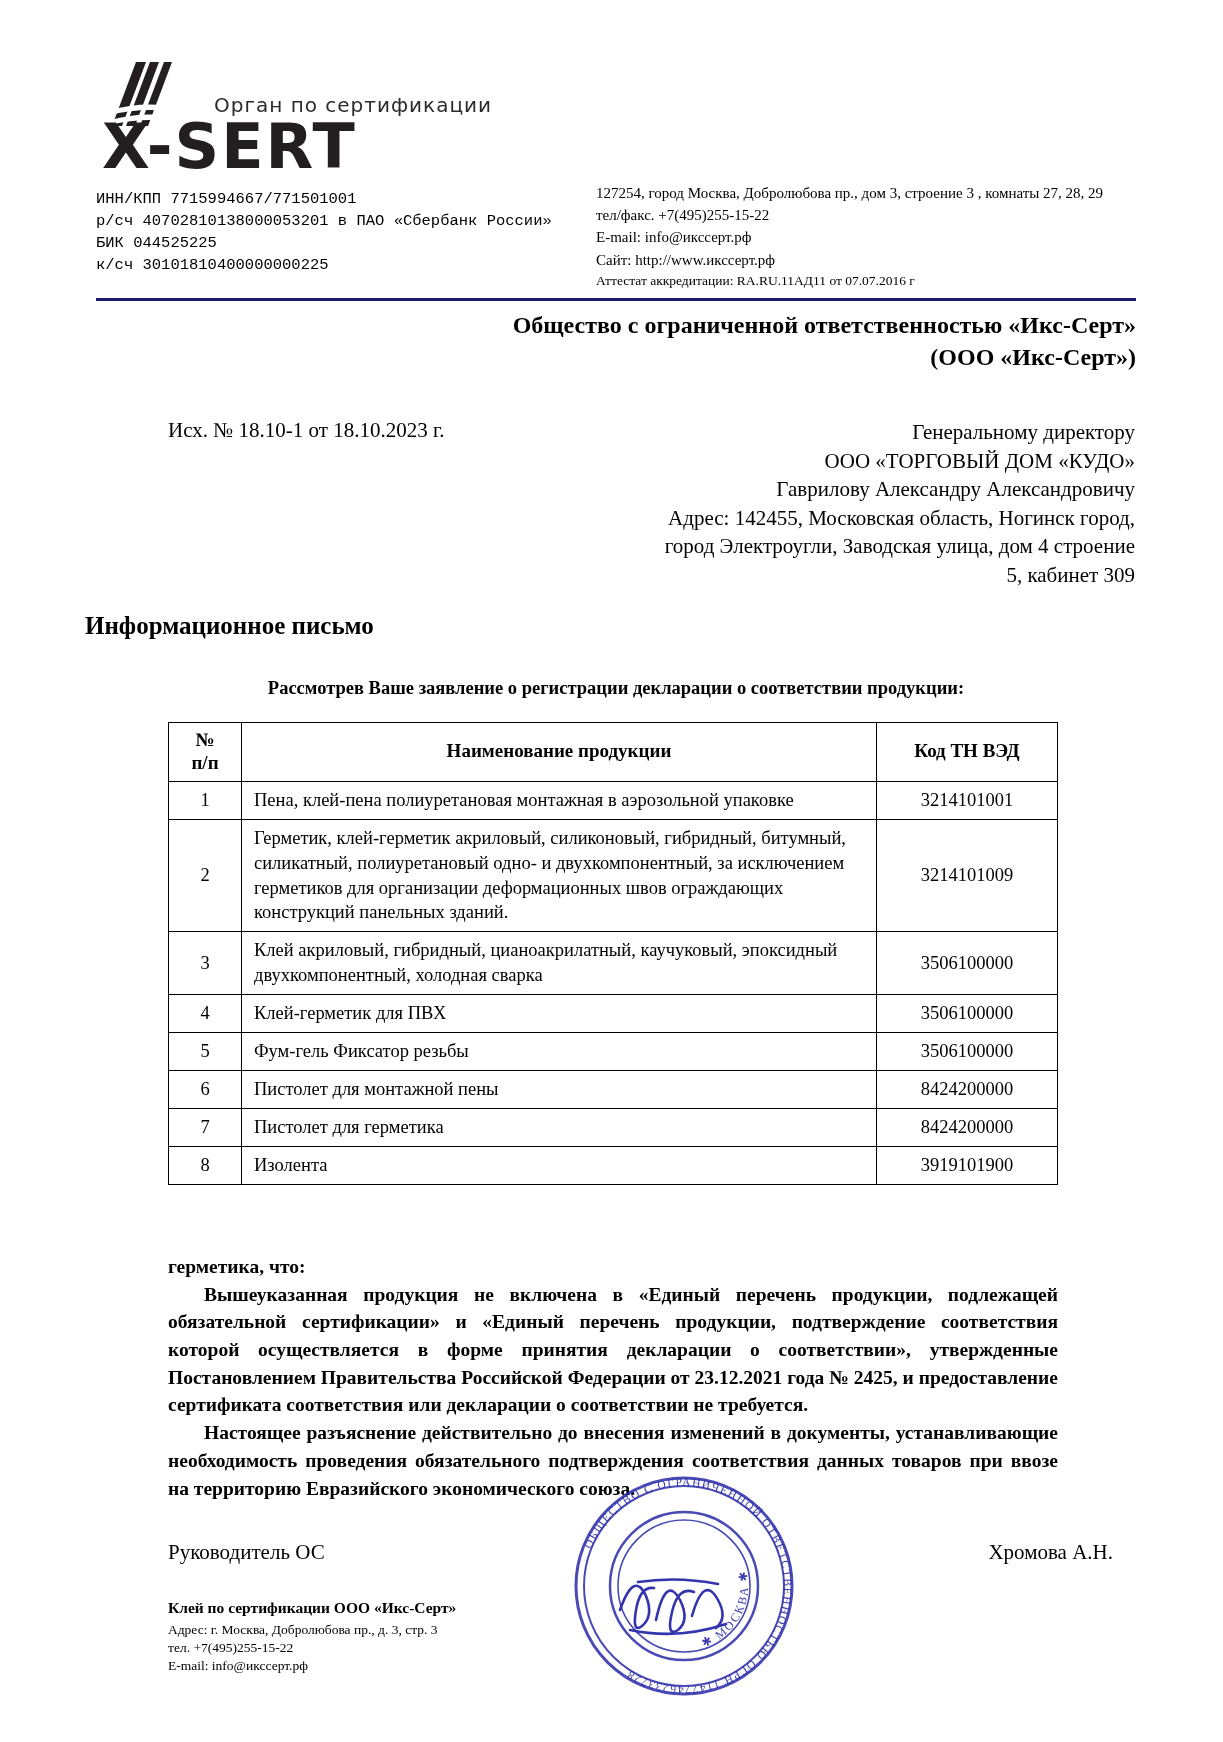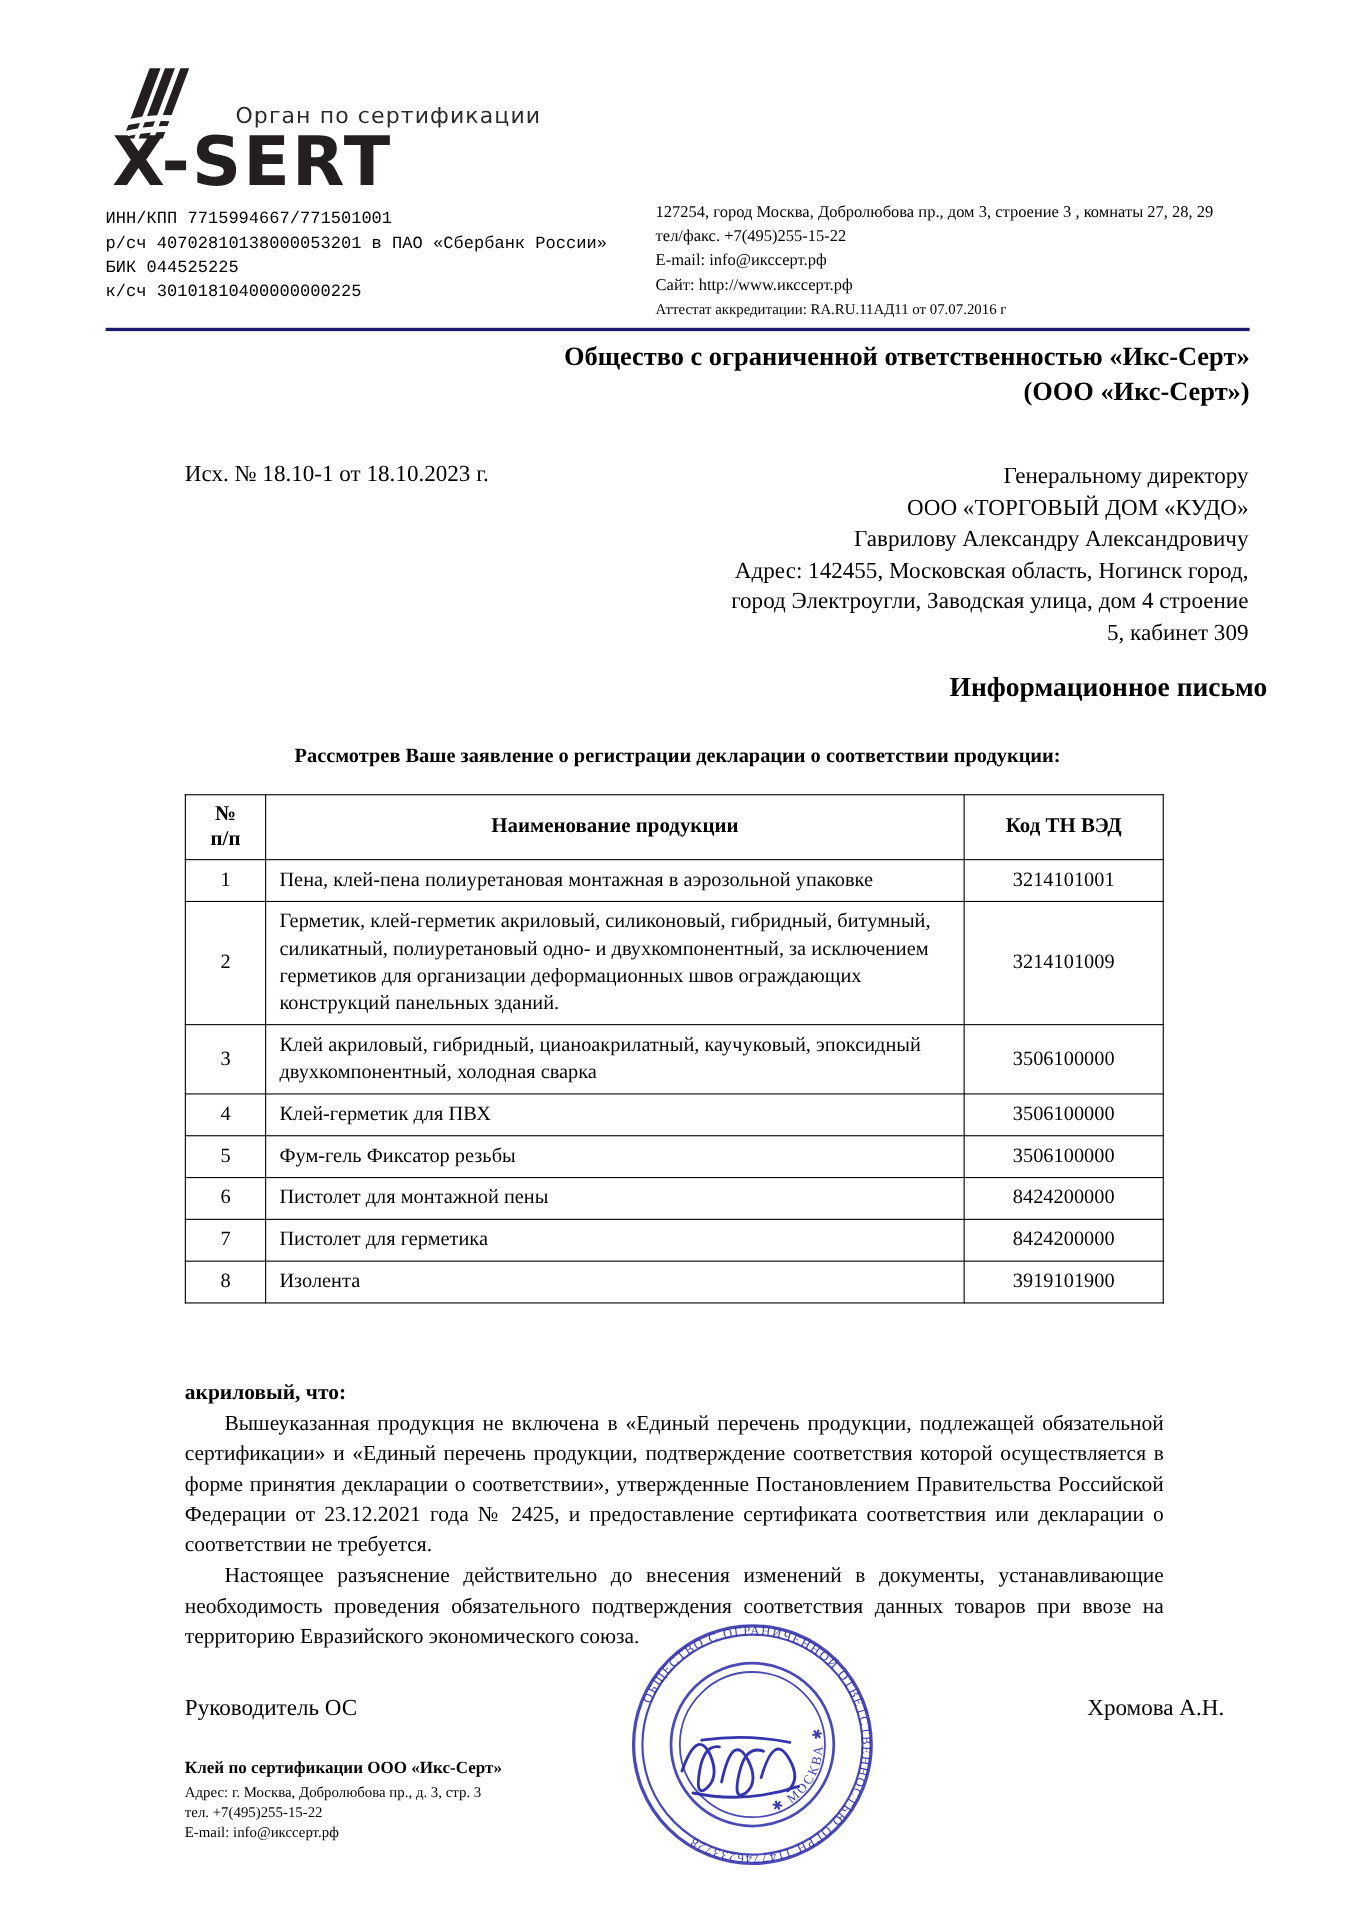--- a/index.html
+++ b/index.html
@@ -119,24 +119,24 @@
     top: 418px;
     width: 620px;
     text-align: right;
     font-size: 21px;
     line-height: 1.36;
   }
 
   
   .doc-heading {
     position: absolute;
-    left: 112px;
+    left: 85px;
     top: 612px;
     width: 1040px;
-    text-align: right;
+    text-align: left;
     font-weight: bold;
     font-size: 25px;
   }
   .intro {
     position: absolute;
     left: 96px;
     top: 678px;
     width: 1040px;
     text-align: center;
     font-weight: bold;
@@ -189,20 +189,21 @@
     font-size: 19.5px;
     line-height: 1.42;
   }
   .body-text .lead {
     font-weight: bold;
   }
   .body-text p {
     margin: 0;
     text-align: justify;
     text-indent: 36px;
+    font-weight: bold;
   }
   .body-text p.noindent {
     text-indent: 0;
   }
 
   
   .sign-left {
     position: absolute;
     left: 168px;
     top: 1540px;
@@ -343,21 +344,21 @@
       </tr>
       <tr>
         <td class="num">8</td>
         <td class="name">Изолента</td>
         <td class="code">3919101900</td>
       </tr>
     </tbody>
   </table>
 
   <div class="body-text">
-    <p class="noindent lead">акриловый, что:</p>
+    <p class="noindent lead">герметика, что:</p>
     <p>Вышеуказанная продукция не включена в «Единый перечень продукции, подлежащей обязательной сертификации» и «Единый перечень продукции, подтверждение соответствия которой осуществляется в форме принятия декларации о соответствии», утвержденные Постановлением Правительства Российской Федерации от 23.12.2021 года № 2425, и предоставление сертификата соответствия или декларации о соответствии не требуется.</p>
     <p>Настоящее разъяснение действительно до внесения изменений в документы, устанавливающие необходимость проведения обязательного подтверждения соответствия данных товаров при ввозе на территорию Евразийского экономического союза.</p>
   </div>
 
   <div class="sign-left">Руководитель ОС</div>
   <div class="sign-right">Хромова А.Н.</div>
 
   <div class="footer-block">
     <div class="ftitle">Клей по сертификации ООО «Икс-Серт»</div>
     <div>Адрес: г. Москва, Добролюбова пр., д. 3, стр. 3</div>

